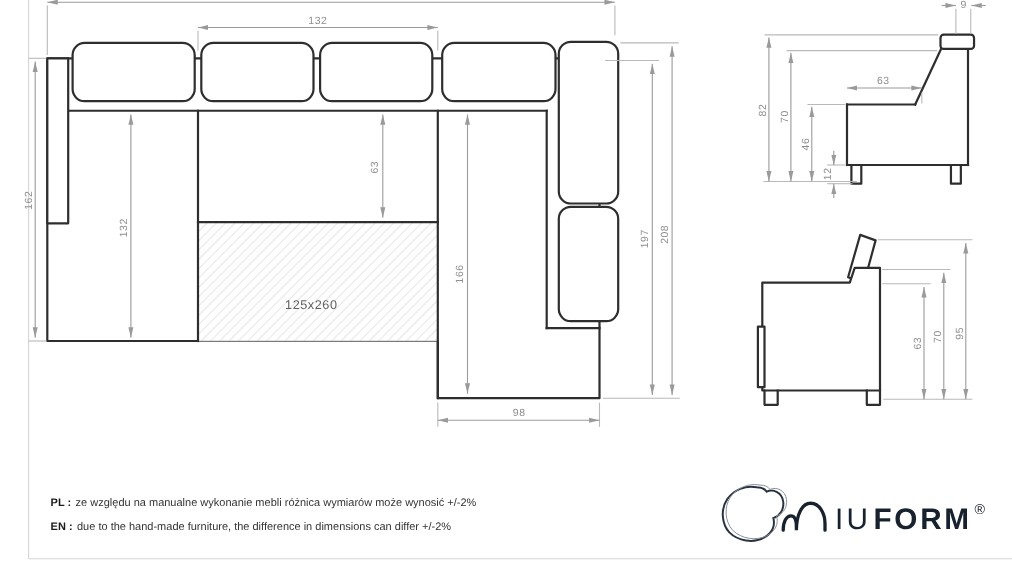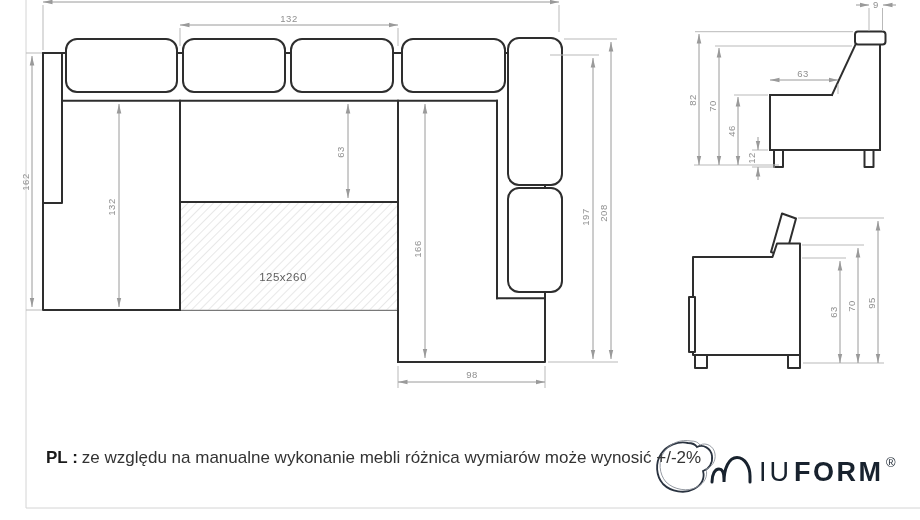--- a/index.html
+++ b/index.html
@@ -9,21 +9,21 @@
   
   .b  {stroke:#2e2e2e;stroke-width:2;fill:none;stroke-linejoin:round;stroke-linecap:square;}
   .bf {stroke:#2e2e2e;stroke-width:2;fill:#ffffff;stroke-linejoin:round;}
   .d  {stroke:#9a9a9a;stroke-width:1;fill:none;}
   .e  {stroke:#b9b9b9;stroke-width:1;fill:none;}
   .fr {stroke:#d4d4d4;stroke-width:1;fill:none;}
   .thin{stroke:#c3c3c3;stroke-width:1;fill:none;}
   text.dl{fill:#8f8f8f;font-family:"Liberation Sans",sans-serif;font-size:9.5px;letter-spacing:.5px;}
   text.bl{fill:#5f5f5f;font-family:"Liberation Sans",sans-serif;font-size:11.5px;letter-spacing:.5px;}
   
-  .notes{position:absolute;left:46px;top:447px;width:600px;color:#333;font-size:17px;line-height:21.8px;white-space:nowrap;}
+  .notes{position:absolute;left:46px;top:447px;width:600px;color:#333;font-size:10px;line-height:21.8px;white-space:nowrap;}
   .note-lab{font-weight:bold;color:#1a1a1a;margin-right:4px;}
   
   text.lg-thin{fill:#18222e;font-family:"Liberation Sans",sans-serif;font-size:27px;font-weight:400;letter-spacing:3px;}
   text.lg-bold{fill:#18222e;font-family:"Liberation Sans",sans-serif;font-size:27px;font-weight:700;letter-spacing:2.5px;}
   text.lg-reg{fill:#18222e;font-family:"Liberation Sans",sans-serif;font-size:13px;}
 </style>
 </head>
 <body>
 
 <div class="canvas">
@@ -187,14 +187,15 @@
     </g>
     <path d="M 712,482 C 712,474 715,469 719,469 C 723,469 724,474 724,479 L 724,482 C 724,468 729,457.5 737,457.5 C 745,457.5 750,467 750,476 L 750,482" fill="none" stroke="#18222e" stroke-width="3" stroke-linecap="round"></path>
     <text class="lg-thin" x="759" y="481">IU</text>
     <text class="lg-bold" x="794" y="481">FORM</text>
     <text class="lg-reg" x="886" y="467">®</text>
   </g>
 </svg>
 
   <div class="notes">
     <div><span class="note-lab">PL :</span><span>ze względu na manualne wykonanie mebli różnica wymiarów może wynosić +/-2%</span></div>
+    <div><span class="note-lab">EN :</span><span>due to the hand-made furniture, the difference in dimensions can differ +/-2%</span></div>
   </div>
 </div>
 
 </body></html>

